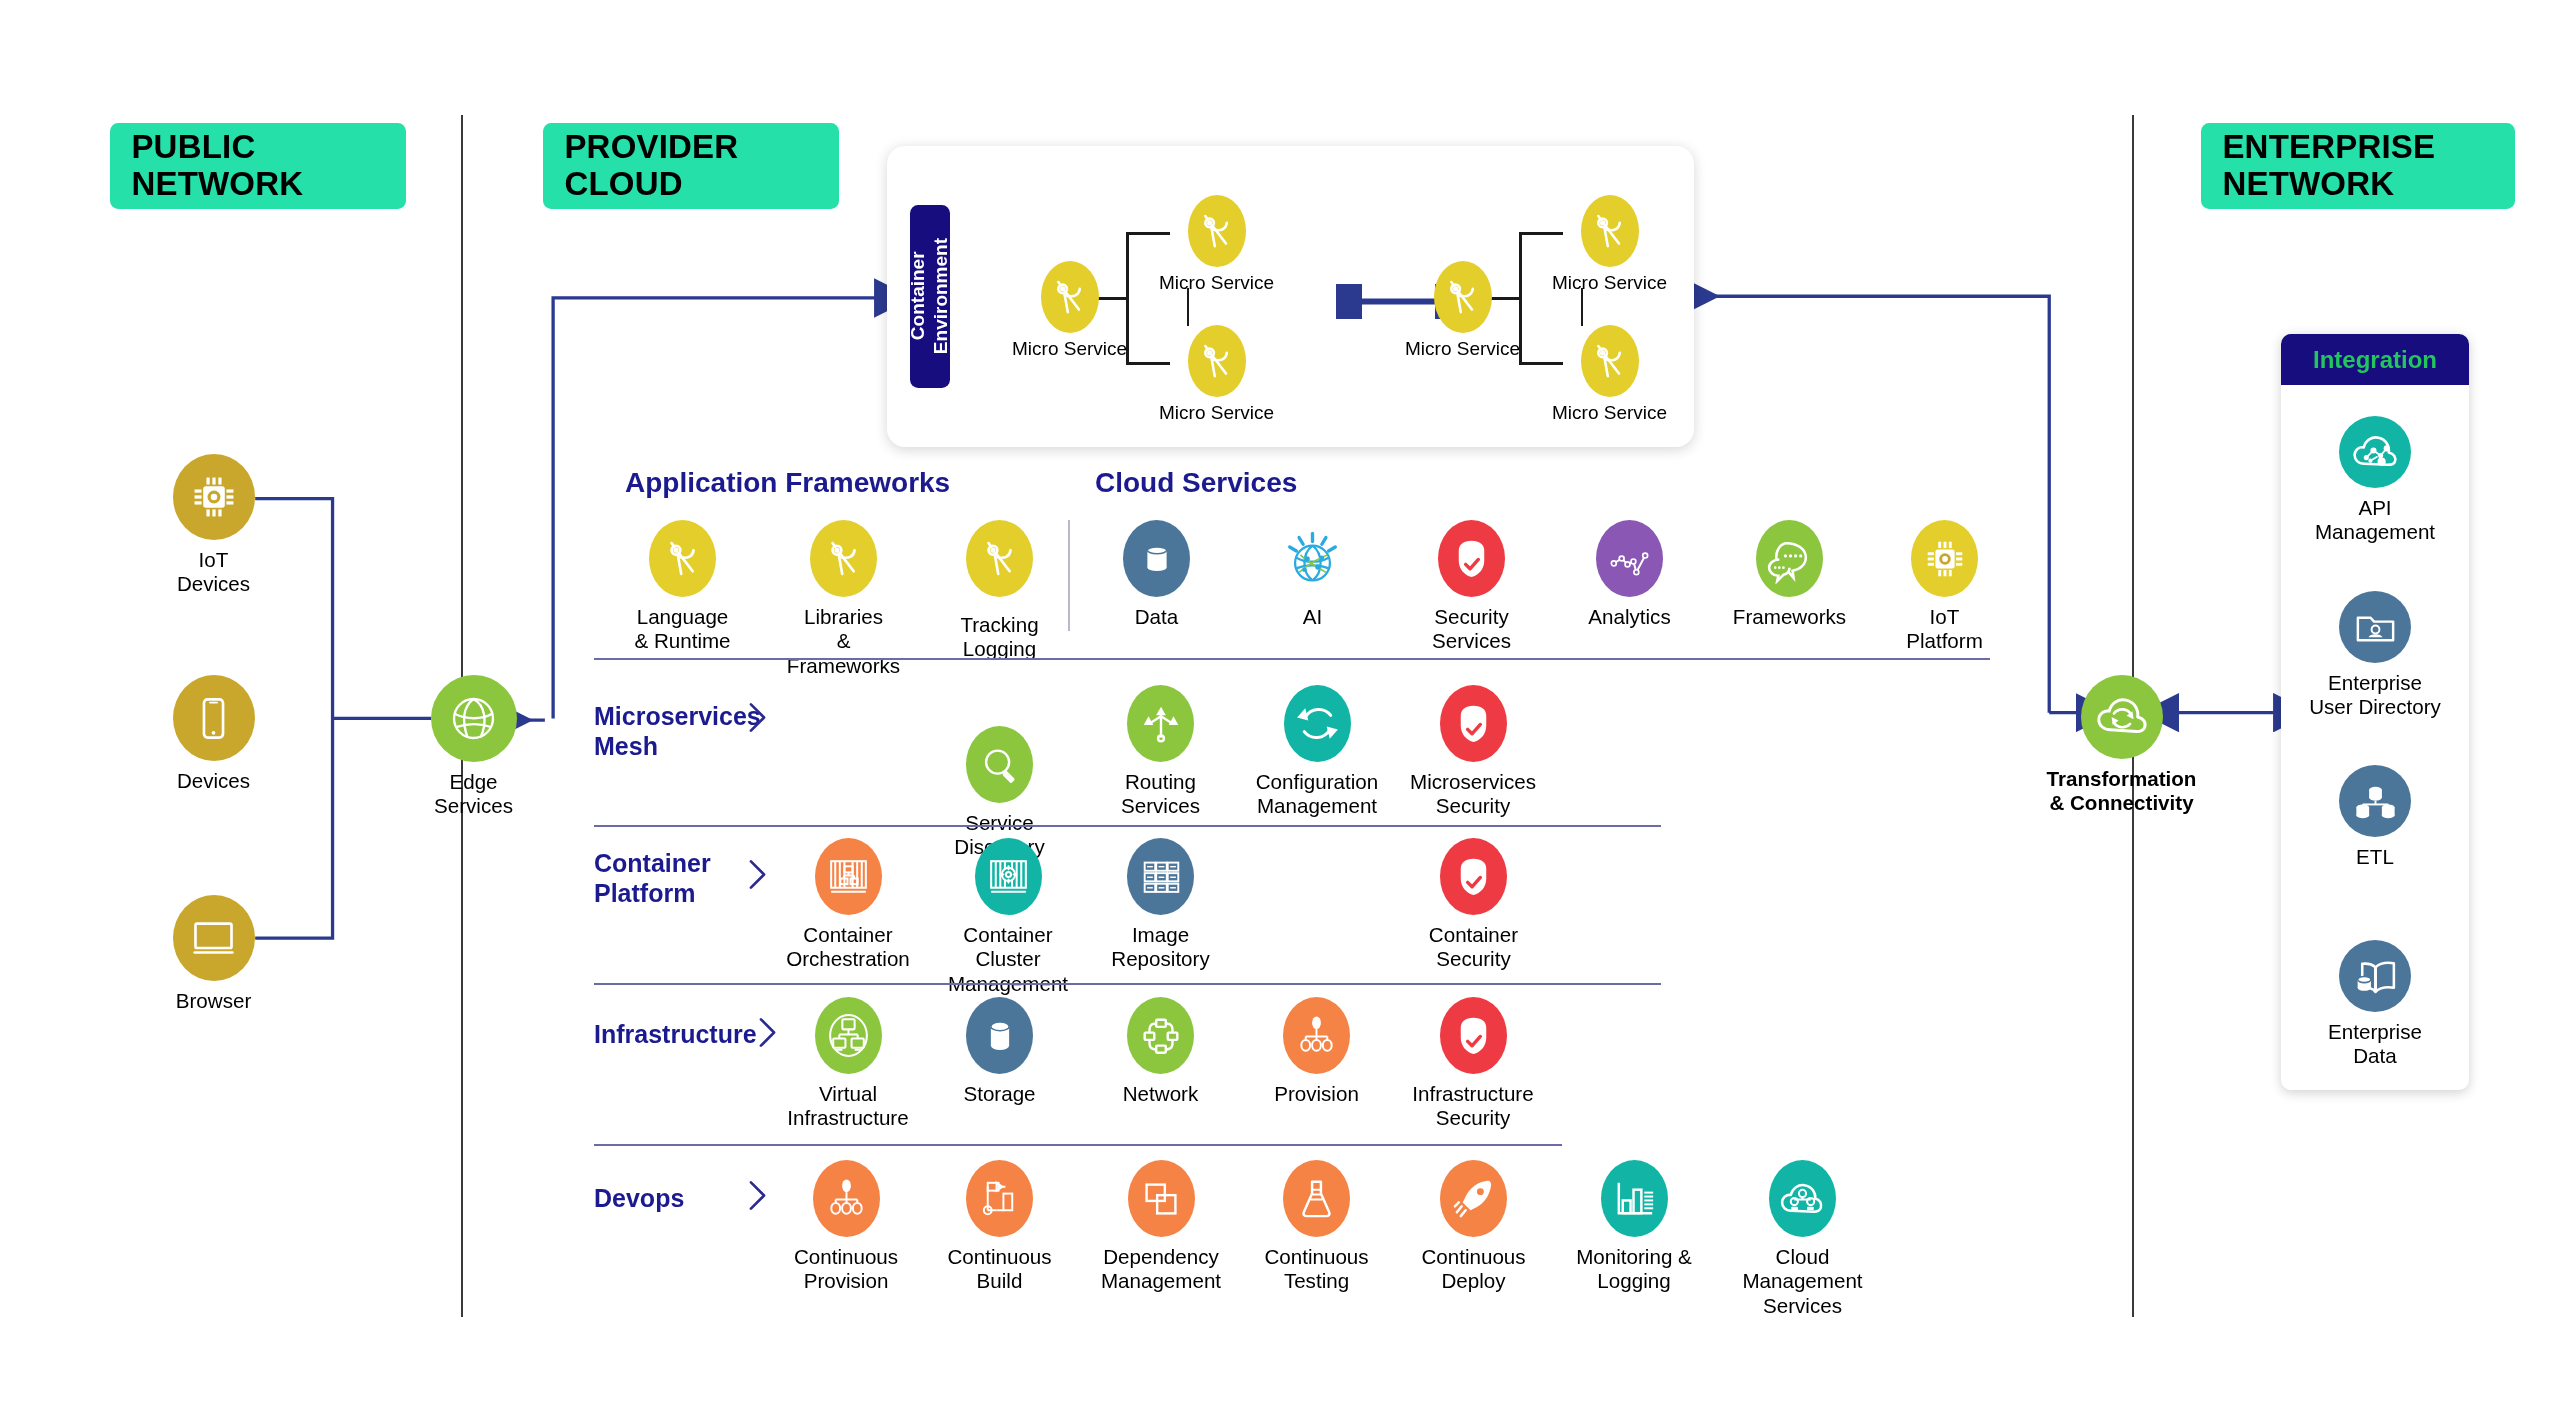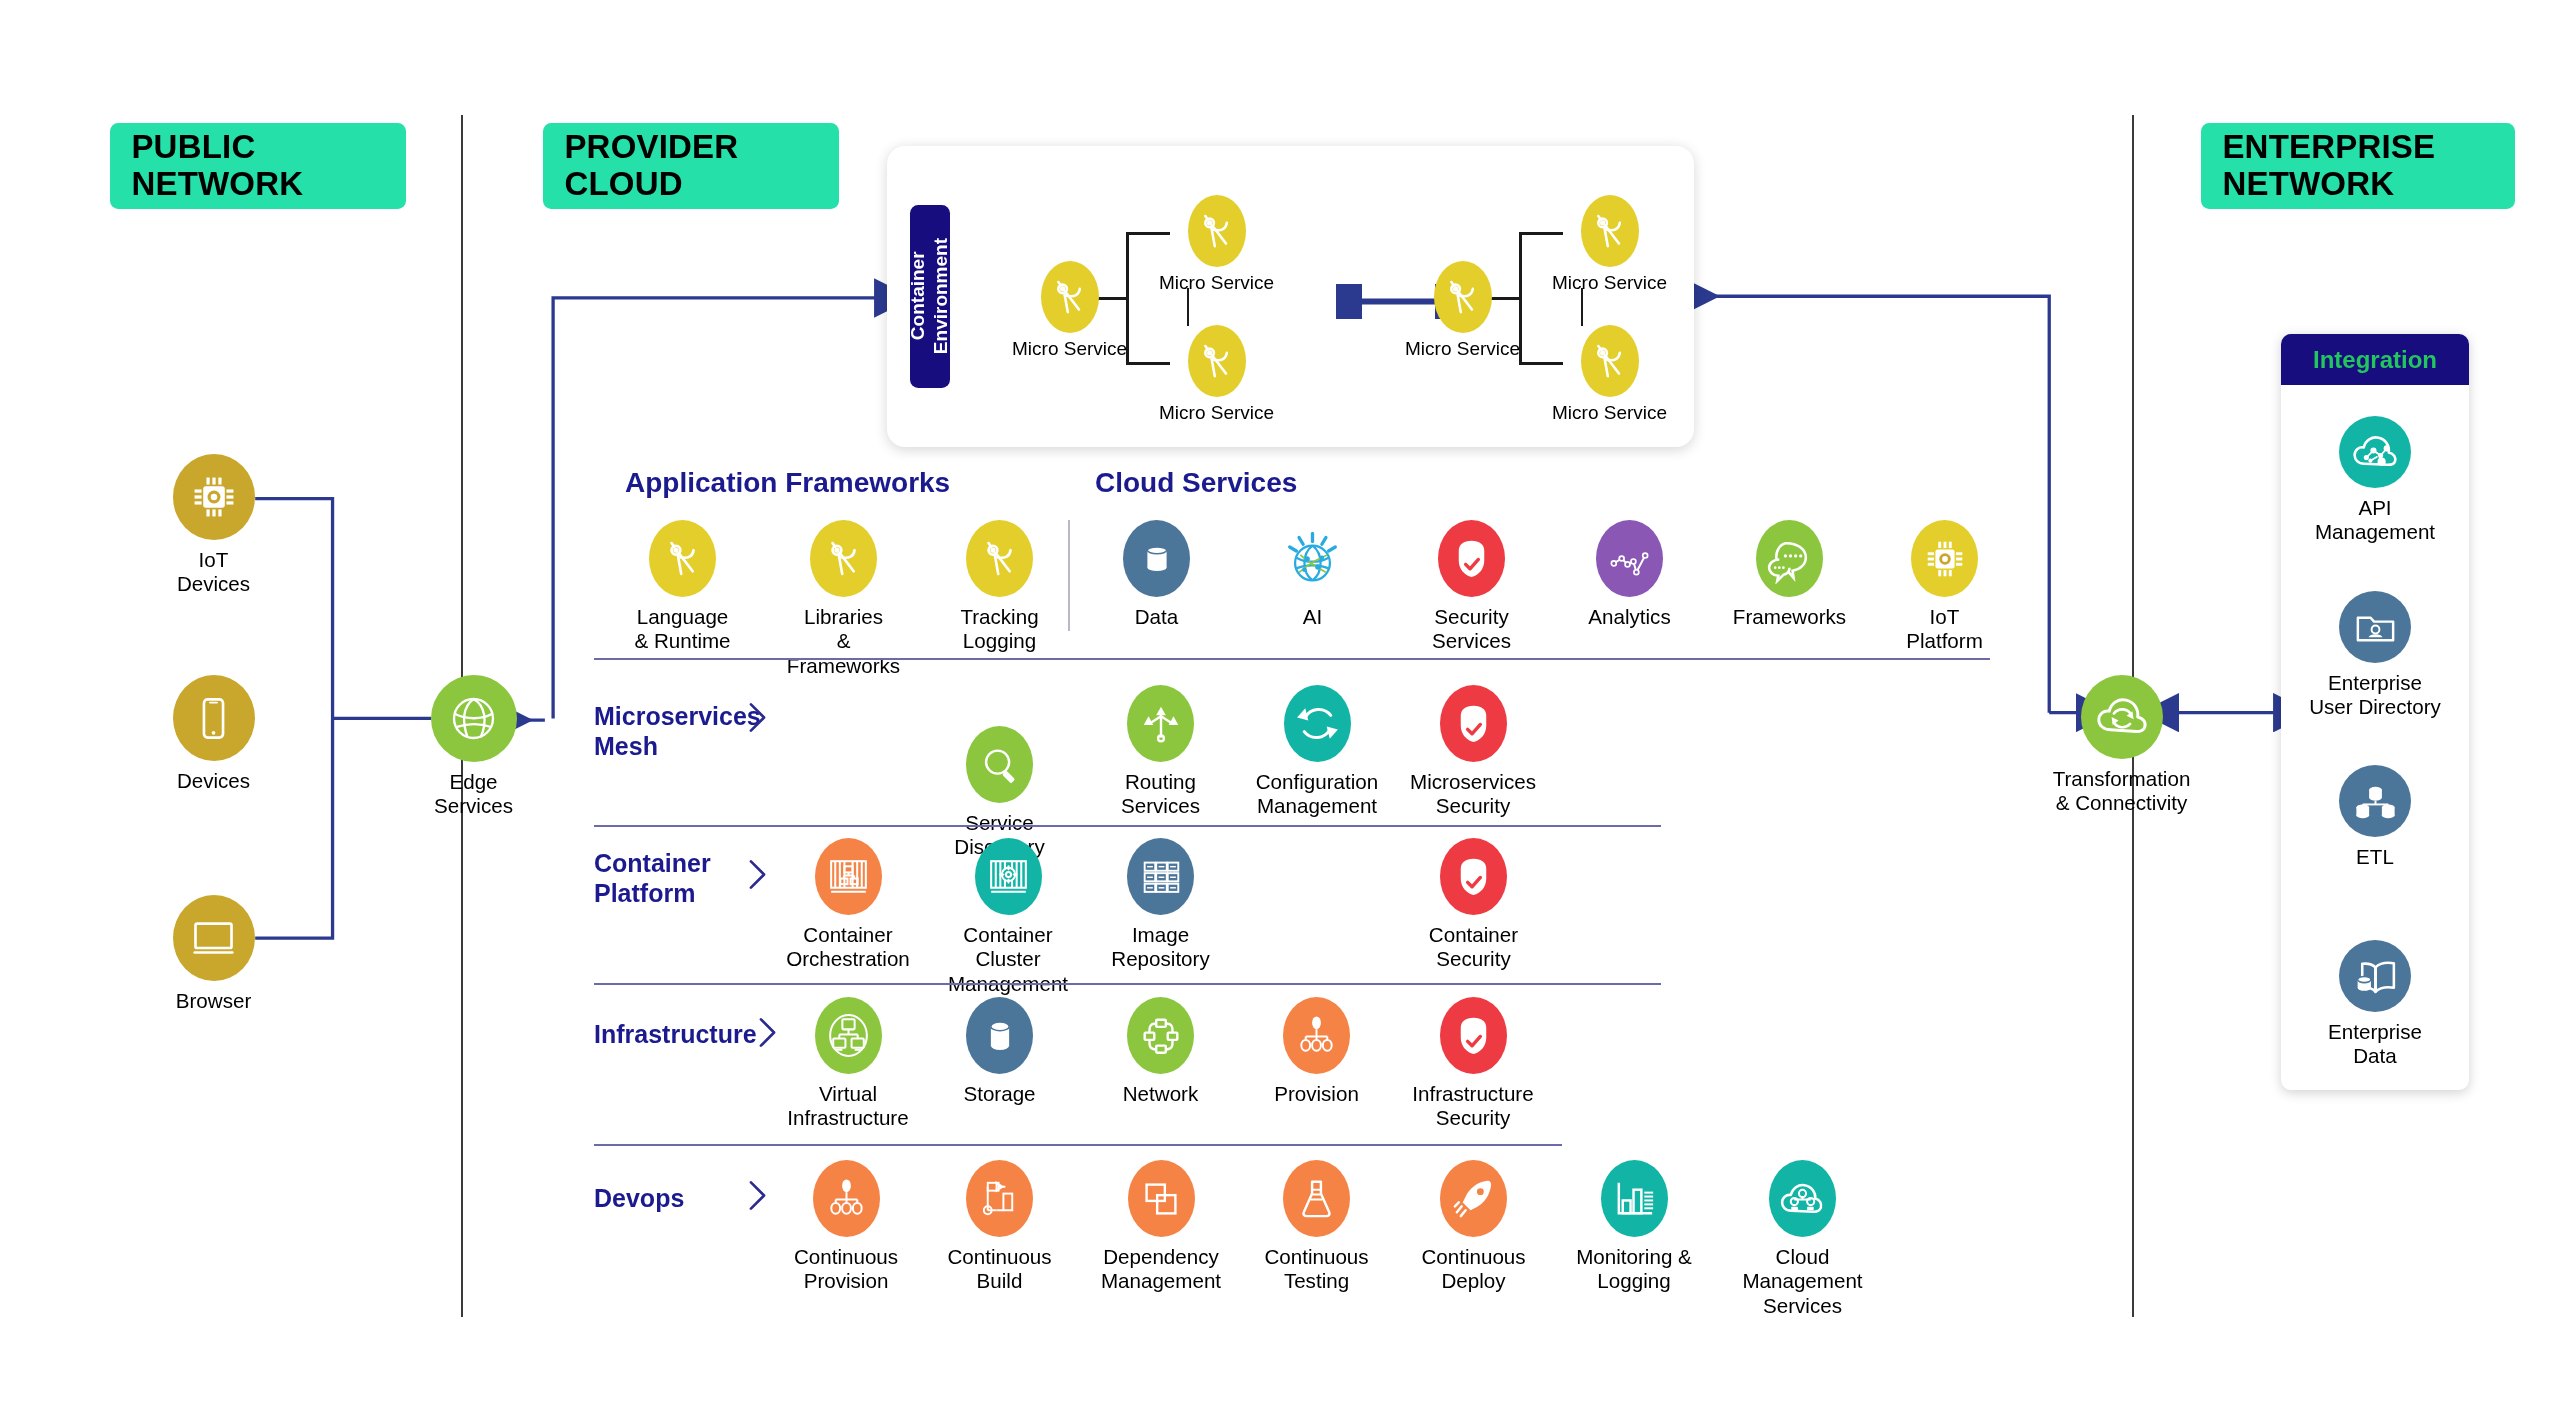--- a/index.html
+++ b/index.html
@@ -657,21 +657,21 @@
   </div>
   <div class="node" style="left:782px;top:520px;width:123px;">
     <div class="disc" style="width:67px;height:77px;background:#E3CE2C;">
       <svg width="44" height="44" viewBox="0 0 54 54">
           <use href="#i-microservice"></use>
         </svg>
       </div>
     <div class="cap">Libraries
 &amp; Frameworks</div>
   </div>
-  <div class="node" style="left:942px;top:520px;width:115px;">
+  <div class="node" style="left:942px;top:520px;width:115px;gap:8px;">
     <div class="disc" style="width:67px;height:77px;background:#E3CE2C;">
       <svg width="44" height="44" viewBox="0 0 54 54">
           <use href="#i-microservice"></use>
         </svg>
       </div>
     <div class="cap">Tracking
 Logging</div>
   </div>
   <div class="node" style="left:1103px;top:520px;width:107px;">
     <div class="disc" style="width:67px;height:77px;background:#4B7699;">
@@ -924,21 +924,21 @@
   <div class="node" style="left:1720px;top:1160px;width:165px;">
     <div class="disc" style="width:67px;height:77px;background:#12B5A5;">
       <svg width="51" height="51" viewBox="0 0 62 62">
           <use href="#i-cloudnodes"></use>
         </svg>
       </div>
     <div class="cap">Cloud Management
 Services</div>
   </div>
 
-  <div class="node" style="left:2031px;top:675px;width:181px;">
+  <div class="node" style="left:2031px;top:675px;width:181px;font-weight:bold;">
     <div class="disc" style="width:82px;height:84px;background:#8CC63F;">
       <svg width="58" height="58" viewBox="0 0 70 70">
           <use href="#i-cloudsync"></use>
         </svg>
       </div>
     <div class="cap">Transformation
 &amp; Connectivity</div>
   </div>
 
   <div id="integration" style="left:2281px;top:334px;width:188px;height:756px;">

